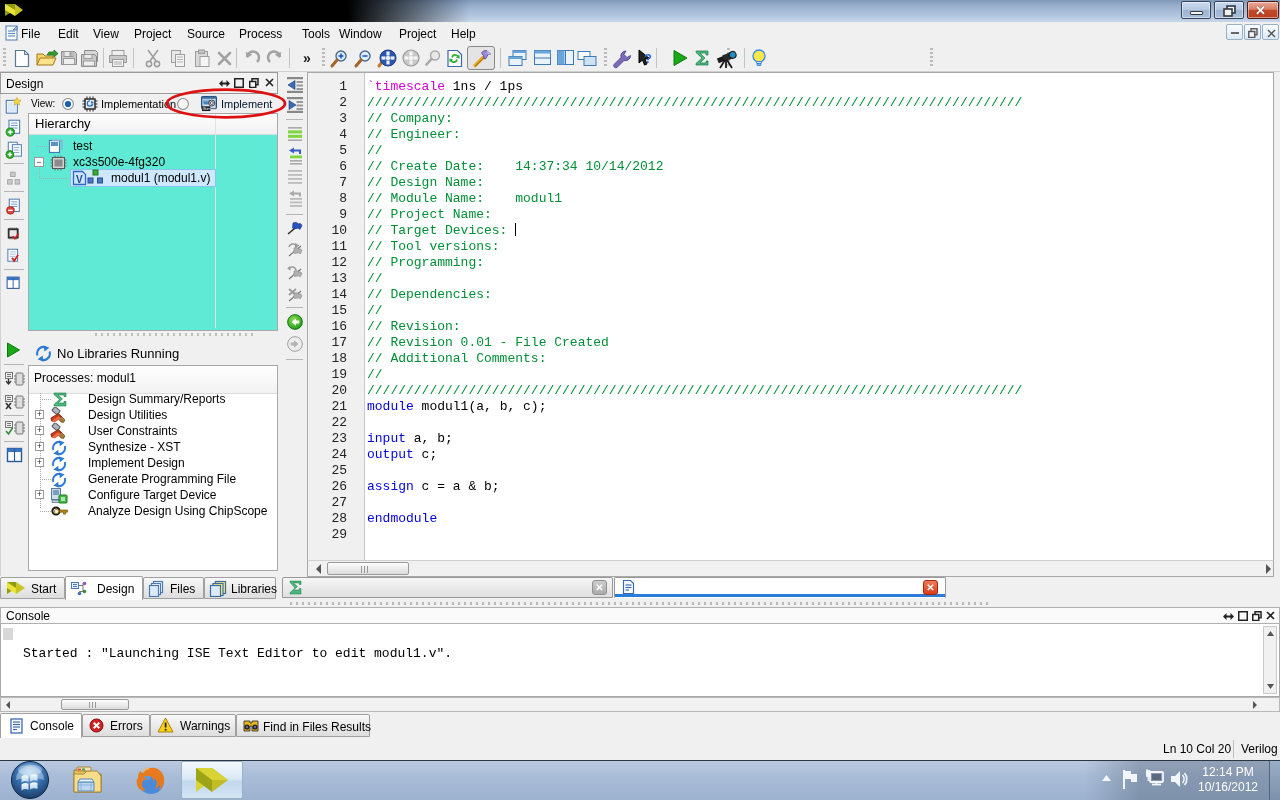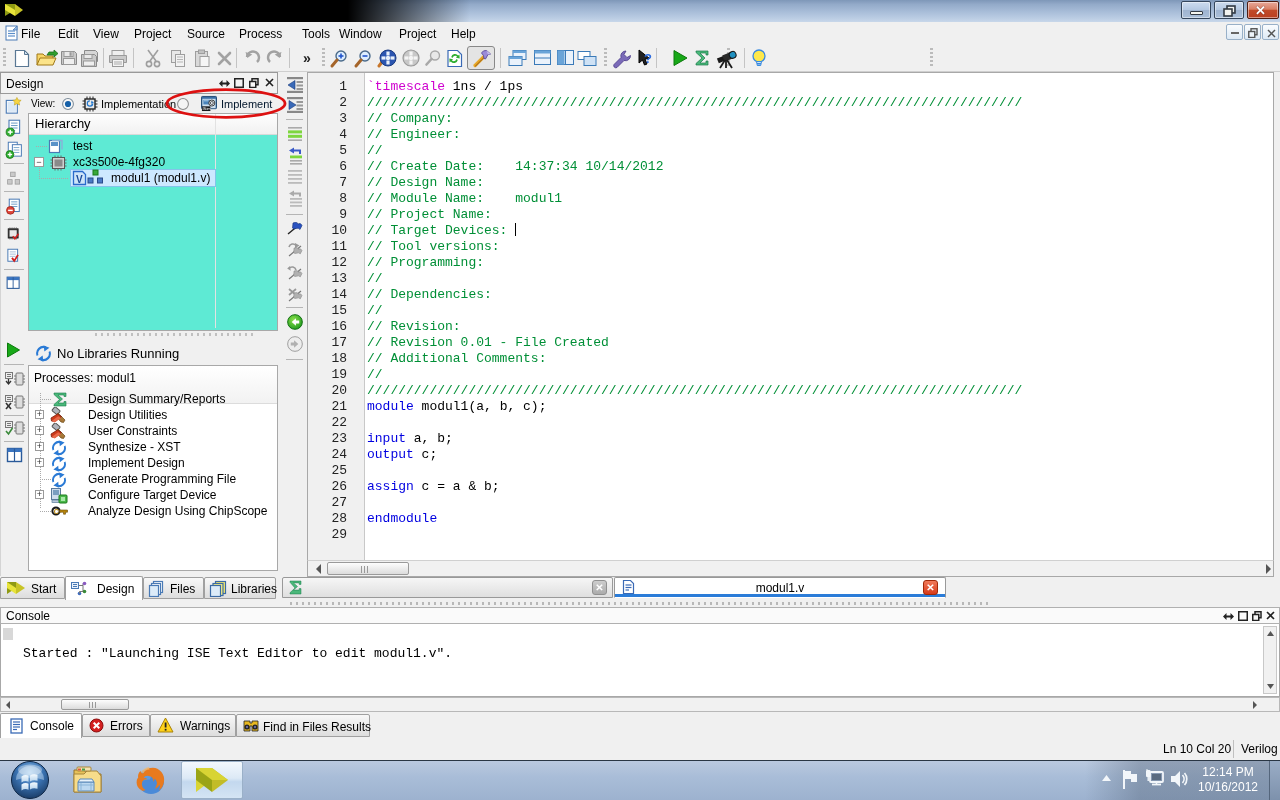--- a/index.html
+++ b/index.html
@@ -32,21 +32,21 @@
 #leftbody{position:absolute;left:0;top:94px;width:278px;height:482px;background:#f0f0f0;border-left:1px solid #d4d4d4}
 .lsep{position:absolute;width:20px;height:1px;background:#b5b5b5;left:4px}
 #viewrow{position:absolute;left:28px;top:95px;width:250px;height:18px;font-size:12px}
 #hierbox{position:absolute;left:28px;top:113px;width:250px;height:218px;background:#5eead4;border:1px solid #a8a8a8}
 #hierhdr{position:absolute;left:0;top:0;width:248px;height:21px;background:linear-gradient(180deg,#fefefe,#f1f1f1);border-bottom:1px solid #d9d9d9}
 #hiercol{position:absolute;left:186px;top:0;width:1px;height:214px;background:#e2e2e2}
 .trow{position:absolute;font-size:12px;white-space:nowrap}
 #treesel{position:absolute;left:70px;top:169px;width:146px;height:18px;background:#cde8ff;border:1px solid #84c3ea}
 #procrow{position:absolute;left:28px;top:337px;width:250px;height:26px;font-size:13px}
 #procbox{position:absolute;left:28px;top:365px;width:250px;height:206px;background:#fff;border:1px solid #a8a8a8}
-#prochdr{position:absolute;left:0;top:0;width:248px;height:38px;background:linear-gradient(180deg,#fff,#f2f2f2);border-bottom:1px solid #dcdcdc}
+#prochdr{position:absolute;left:0;top:0;width:248px;height:28px;background:linear-gradient(180deg,#fff,#f2f2f2);border-bottom:1px solid #dcdcdc}
 .prow{position:absolute;left:88px;font-size:12px;white-space:nowrap}
 .expander{position:absolute;left:7px;width:9px;height:9px;background:#fff;border:1px solid #9a9a9a;font-size:9px;line-height:7px;text-align:center;color:#333}
 
 .dotv{position:absolute;width:1px;background-image:repeating-linear-gradient(180deg,#aaa 0 1px,transparent 1px 2px)}
 .doth{position:absolute;height:1px;background-image:repeating-linear-gradient(90deg,#aaa 0 1px,transparent 1px 2px)}
 
 .ltab{position:absolute;height:22px;top:577px;border:1px solid #a0a0a0;background:linear-gradient(180deg,#f8f8f8,#ddd);font-size:12px;border-radius:2px 2px 0 0}
 .ltab.active{background:#fff;top:576px;height:24px;border-bottom:none;z-index:3}
 #ltabicons svg,#ltabicons span{z-index:6}
 
@@ -925,21 +925,20 @@
     </svg>
 <div class="abs" style="left:310px;top:3px;width:15px;height:15px;background:linear-gradient(180deg,#cdcdcd,#ababab);border:1px solid #909090;border-radius:3px;color:#fff;font-size:10px;font-weight:bold;text-align:center;line-height:13px">✕</div>
 <svg class="abs" style="left:340px;top:2px" width="13" height="16" viewBox="0 0 13 16">
       <path d="M1.5 1.5 h7 l3 3 v10 h-10 z" fill="#fff" stroke="#3a6ab5" stroke-width="1.2"></path>
       <g stroke="#3a6ab5" stroke-width="1.2">
         <line x1="3.5" y1="6" x2="9.5" y2="6"></line>
         <line x1="3.5" y1="8.5" x2="9.5" y2="8.5"></line>
         <line x1="3.5" y1="11" x2="7" y2="11"></line>
       </g>
     </svg>
-<div class="abs" style="left:332px;top:4px;width:332px;text-align:center;font-size:12px">modul1.v</div>
 <div class="abs" style="left:641px;top:3px;width:15px;height:15px;background:linear-gradient(180deg,#f07a5a,#d83a1a);border:1px solid #a02808;border-radius:3px;color:#fff;font-size:10px;font-weight:bold;text-align:center;line-height:13px">✕</div>
 </div>
 <div class="abs" style="left:290px;top:602px;width:700px;height:3px;background-image:repeating-linear-gradient(90deg,#b8b8b8 0 2px,transparent 2px 6px)"></div>
 <div class="abs" style="left:95px;top:333px;width:160px;height:3px;background-image:repeating-linear-gradient(90deg,#c0c0c0 0 2px,transparent 2px 6px)"></div>
 
 <div id="consolehdr">
     <div class="t">Console</div>
   <svg class="abs" style="left:1222px;top:4px" width="11" height="9" viewBox="0 0 11 9">
       <path d="M0 4.5 L3.5 1 v2.5 h4 V1 L11 4.5 7.5 8 V5.5 h-4 V8 z" fill="#222"></path>
     </svg>

